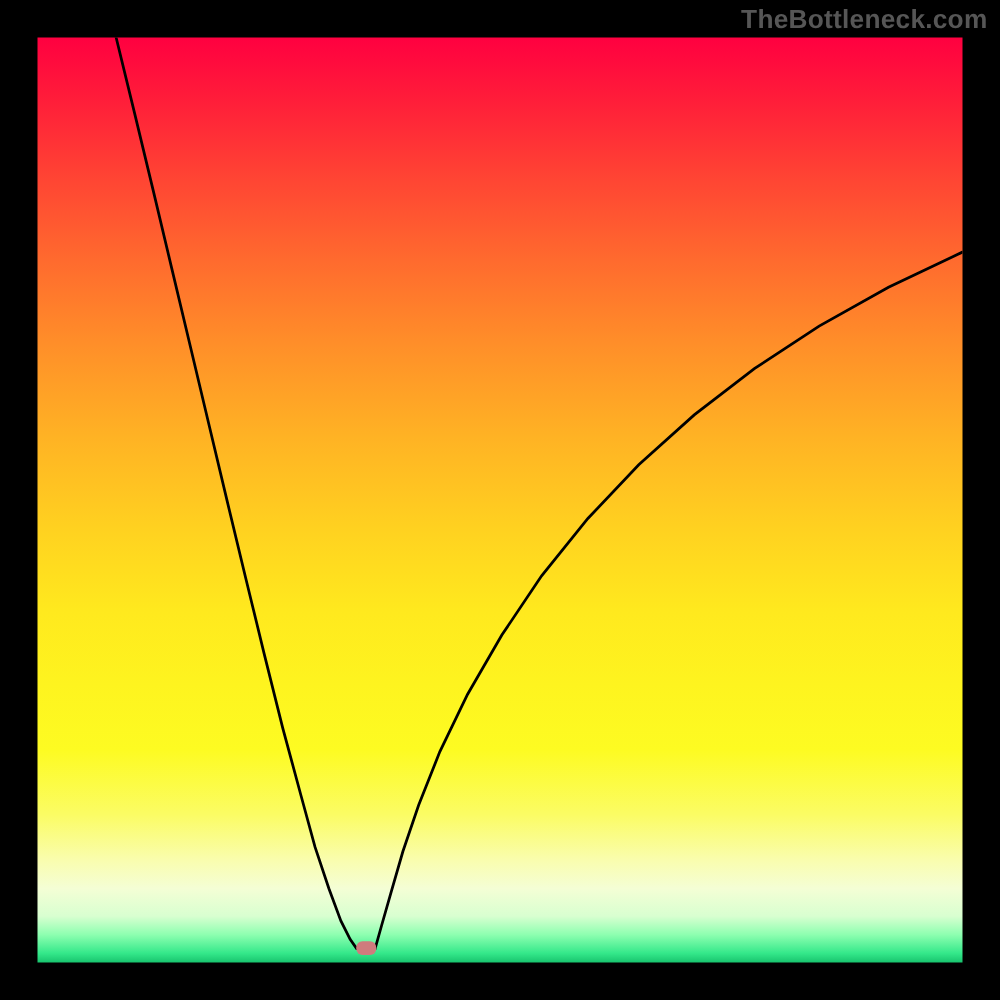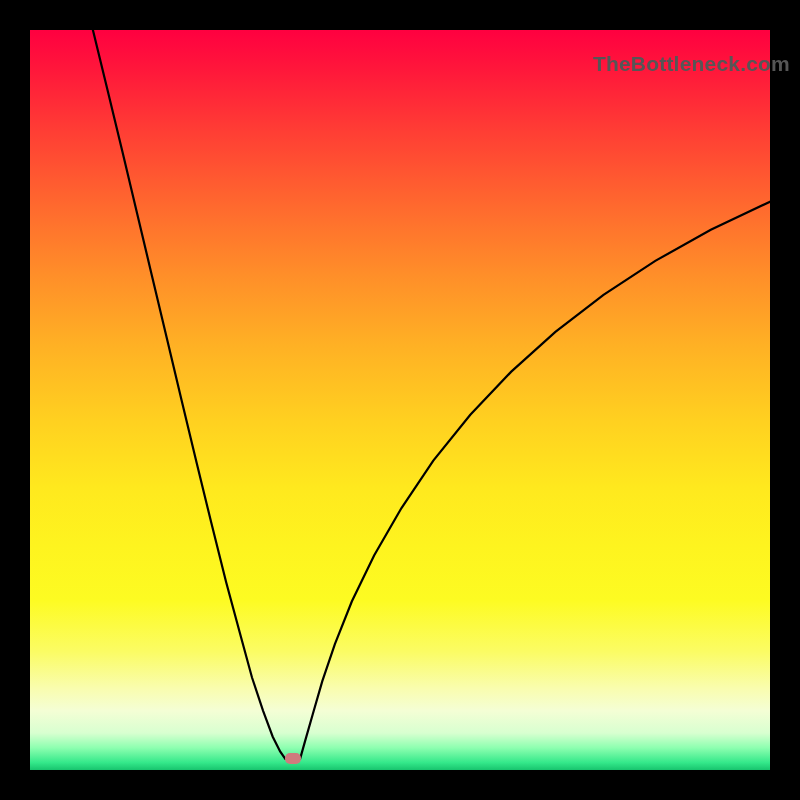--- a/index.html
+++ b/index.html
@@ -30,21 +30,20 @@
     position:absolute;
     width:16px;height:11px;border-radius:5px;
     background:#cf7b7d;
   }
   .watermark{
     position:absolute;
     right:10px;top:4px;
     font:600 21px Arial,Helvetica,sans-serif;
     color:#565656;
     letter-spacing:0.2px;
-    margin-top:48px;
   }
   svg.curve{position:absolute;left:30px;top:30px;}
 </style>
 </head>
 <body>
 
 <div class="frame">
   <div class="plot"></div>
 
   <svg class="curve" width="740" height="740" viewBox="0 0 740 740">

